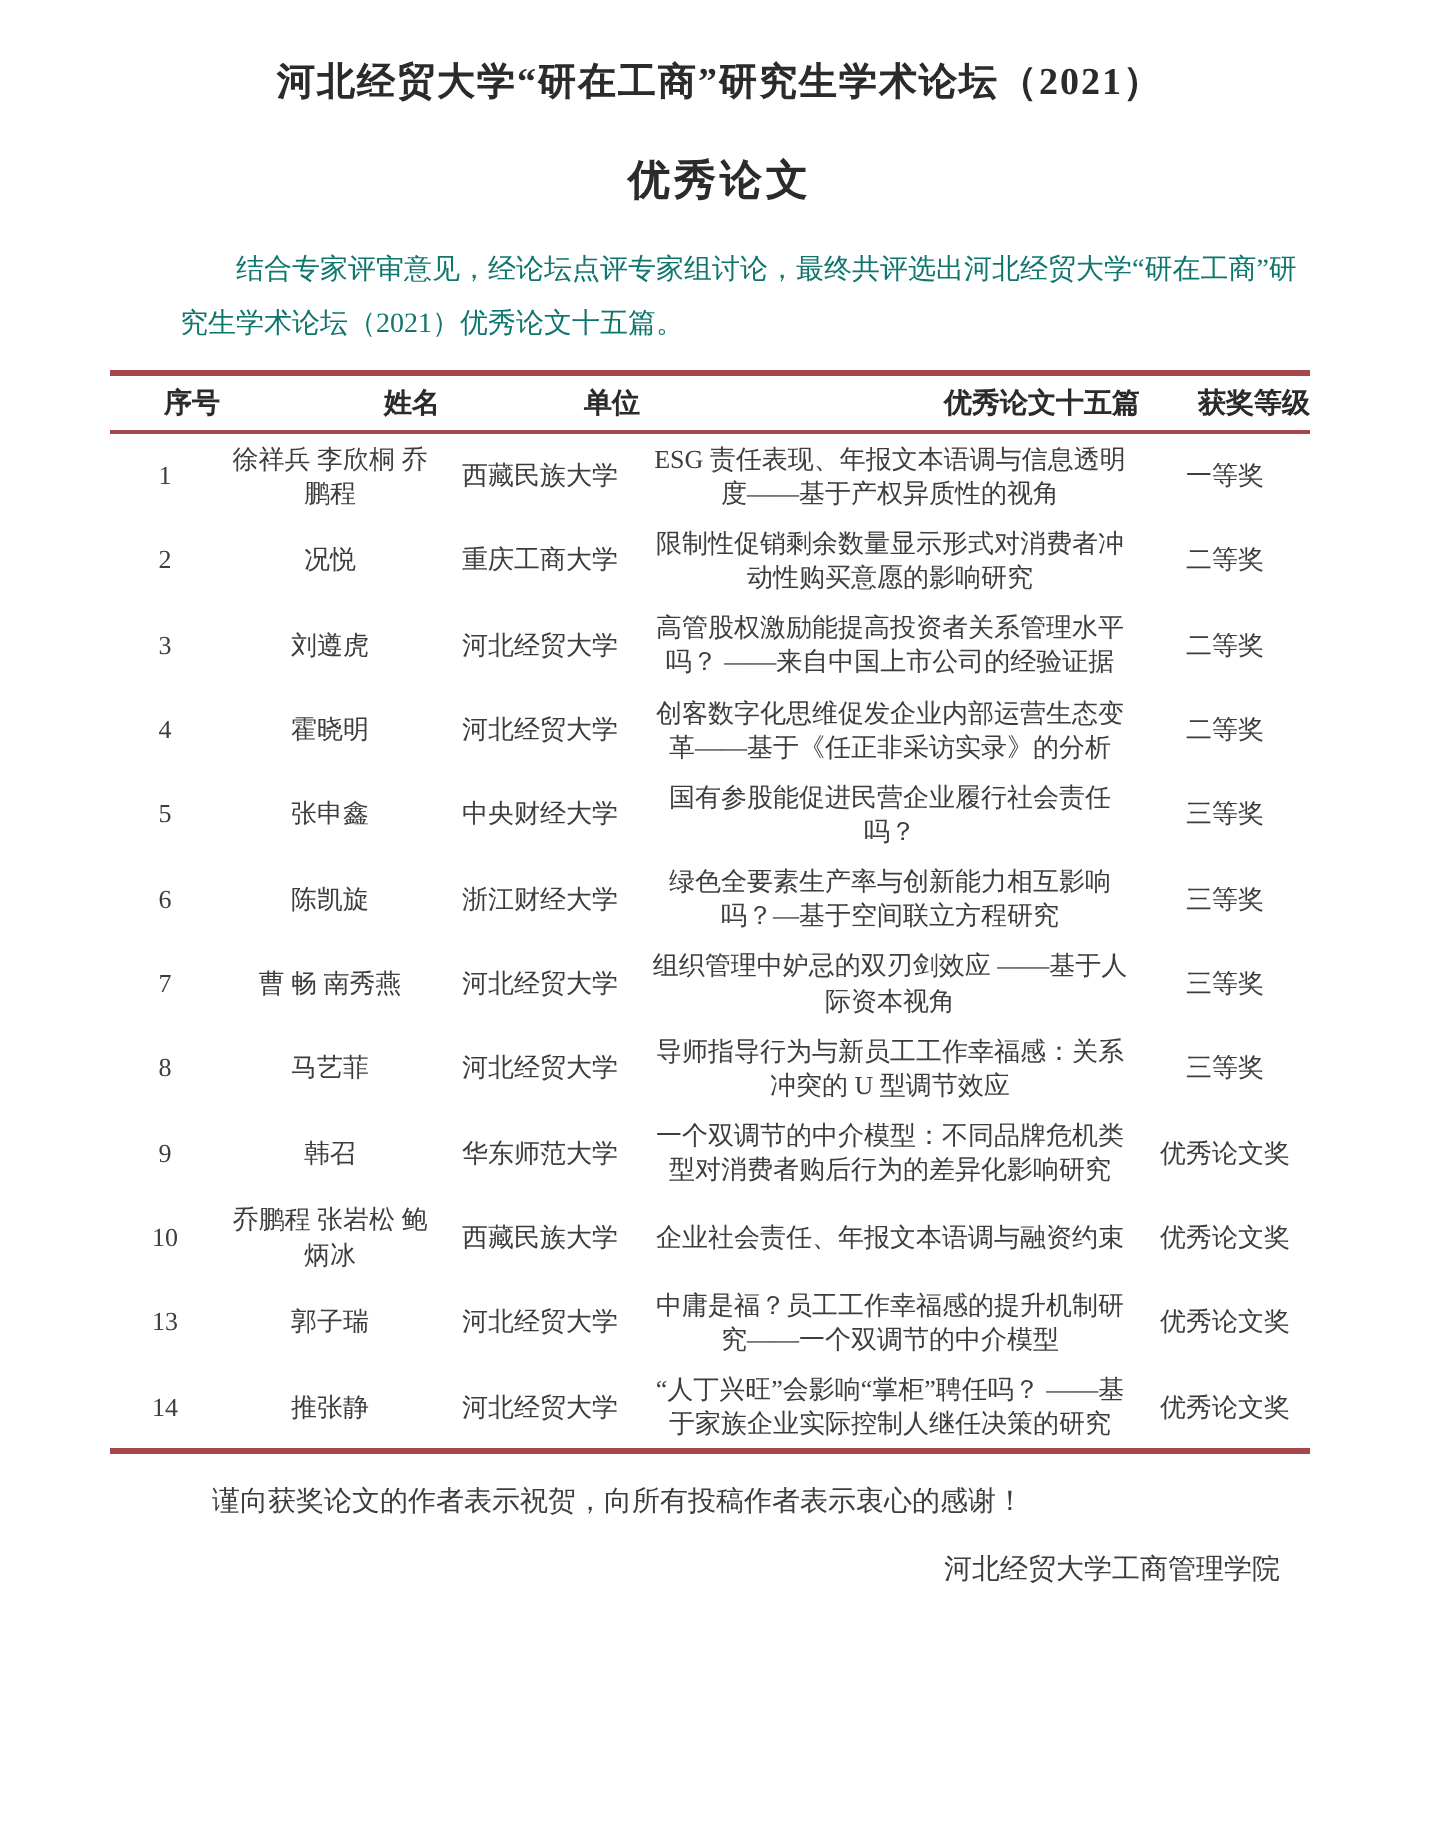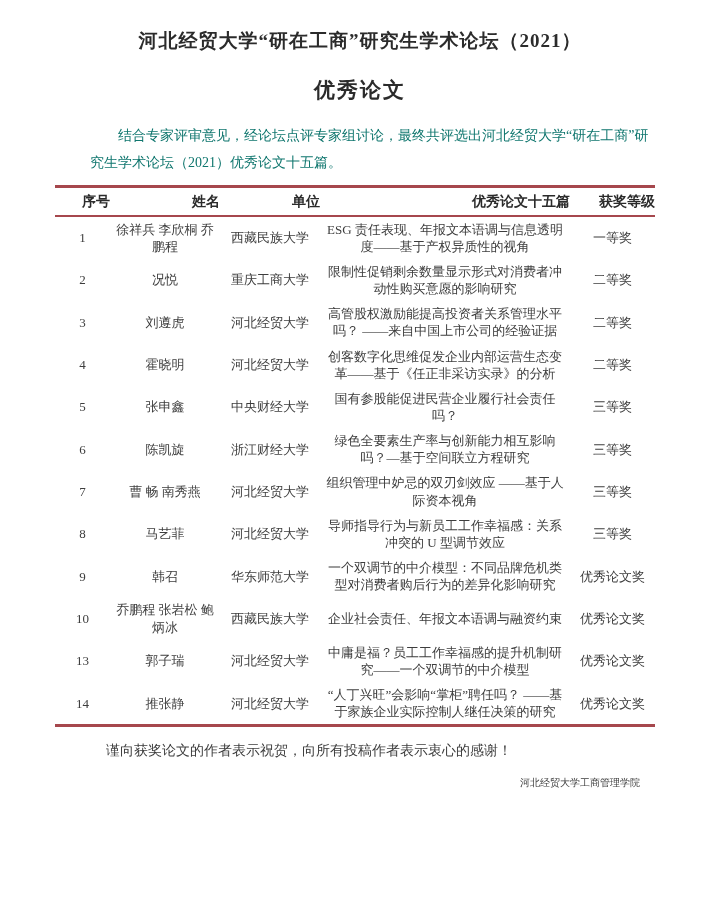--- a/index.html
+++ b/index.html
@@ -68,21 +68,21 @@
 
   .congrats {
     margin: 15px 60px 0 78px;
     text-indent: 2em;
     font-size: 14px;
     color: #3d3d3d;
   }
   .signature {
     margin: 16px 80px 0 0;
     text-align: right;
-    font-size: 10px;
+    font-size: 14px;
     color: #3d3d3d;
   }
 </style>
 </head>
 <body>
 
 <div class="page">
 
   <h1 class="doc-title">河北经贸大学“研在工商”研究生学术论坛（2021）</h1>
 

